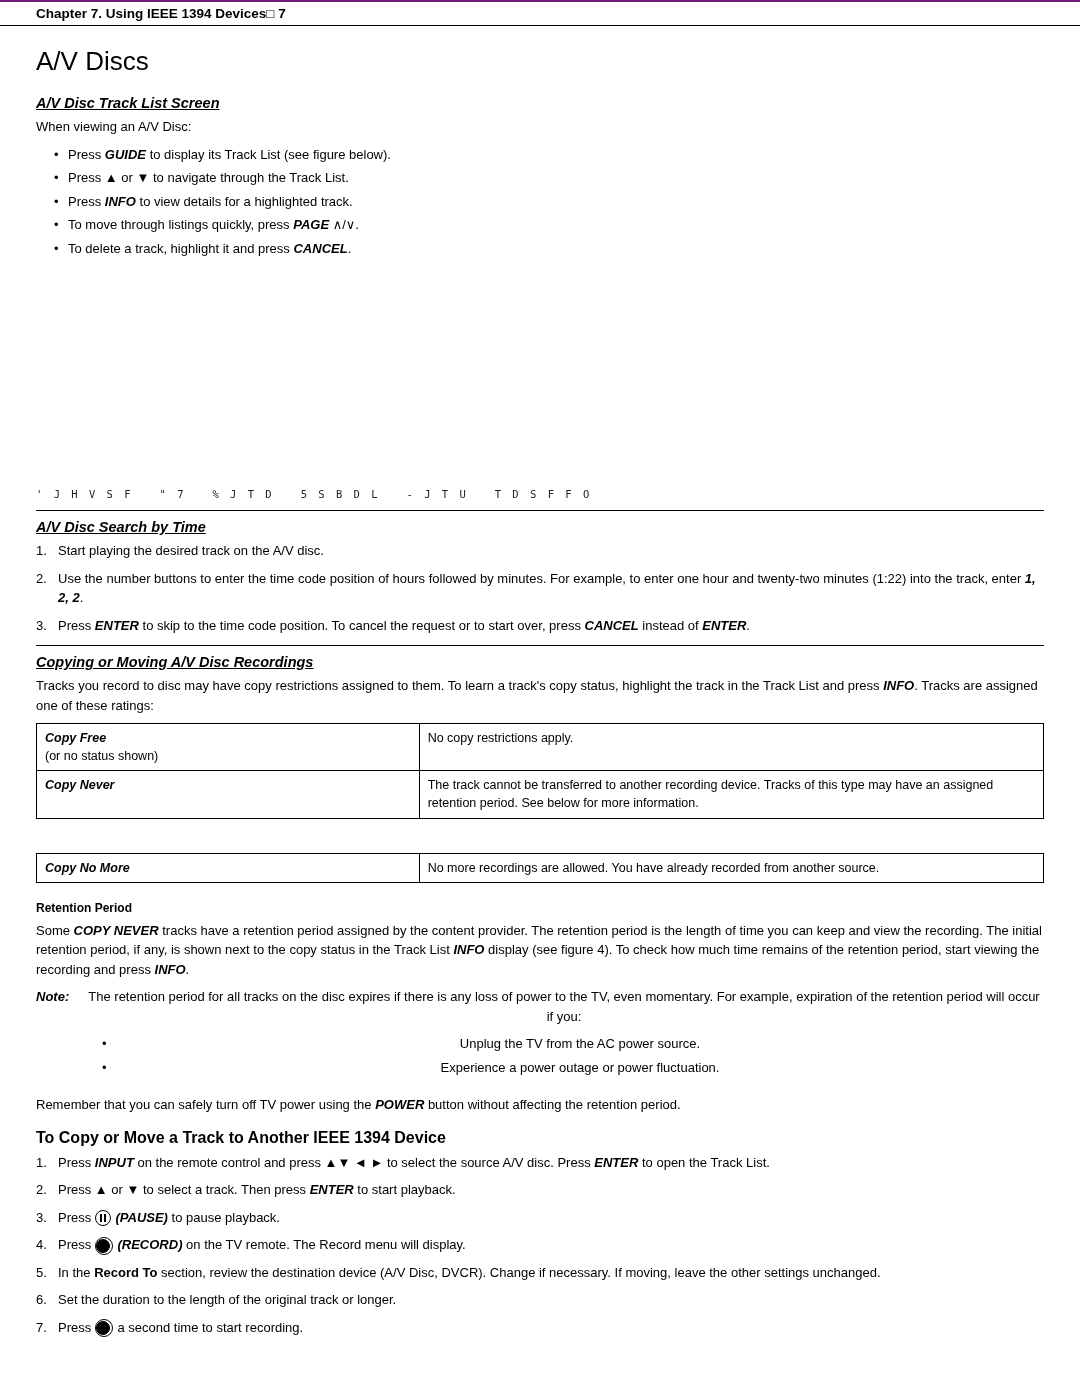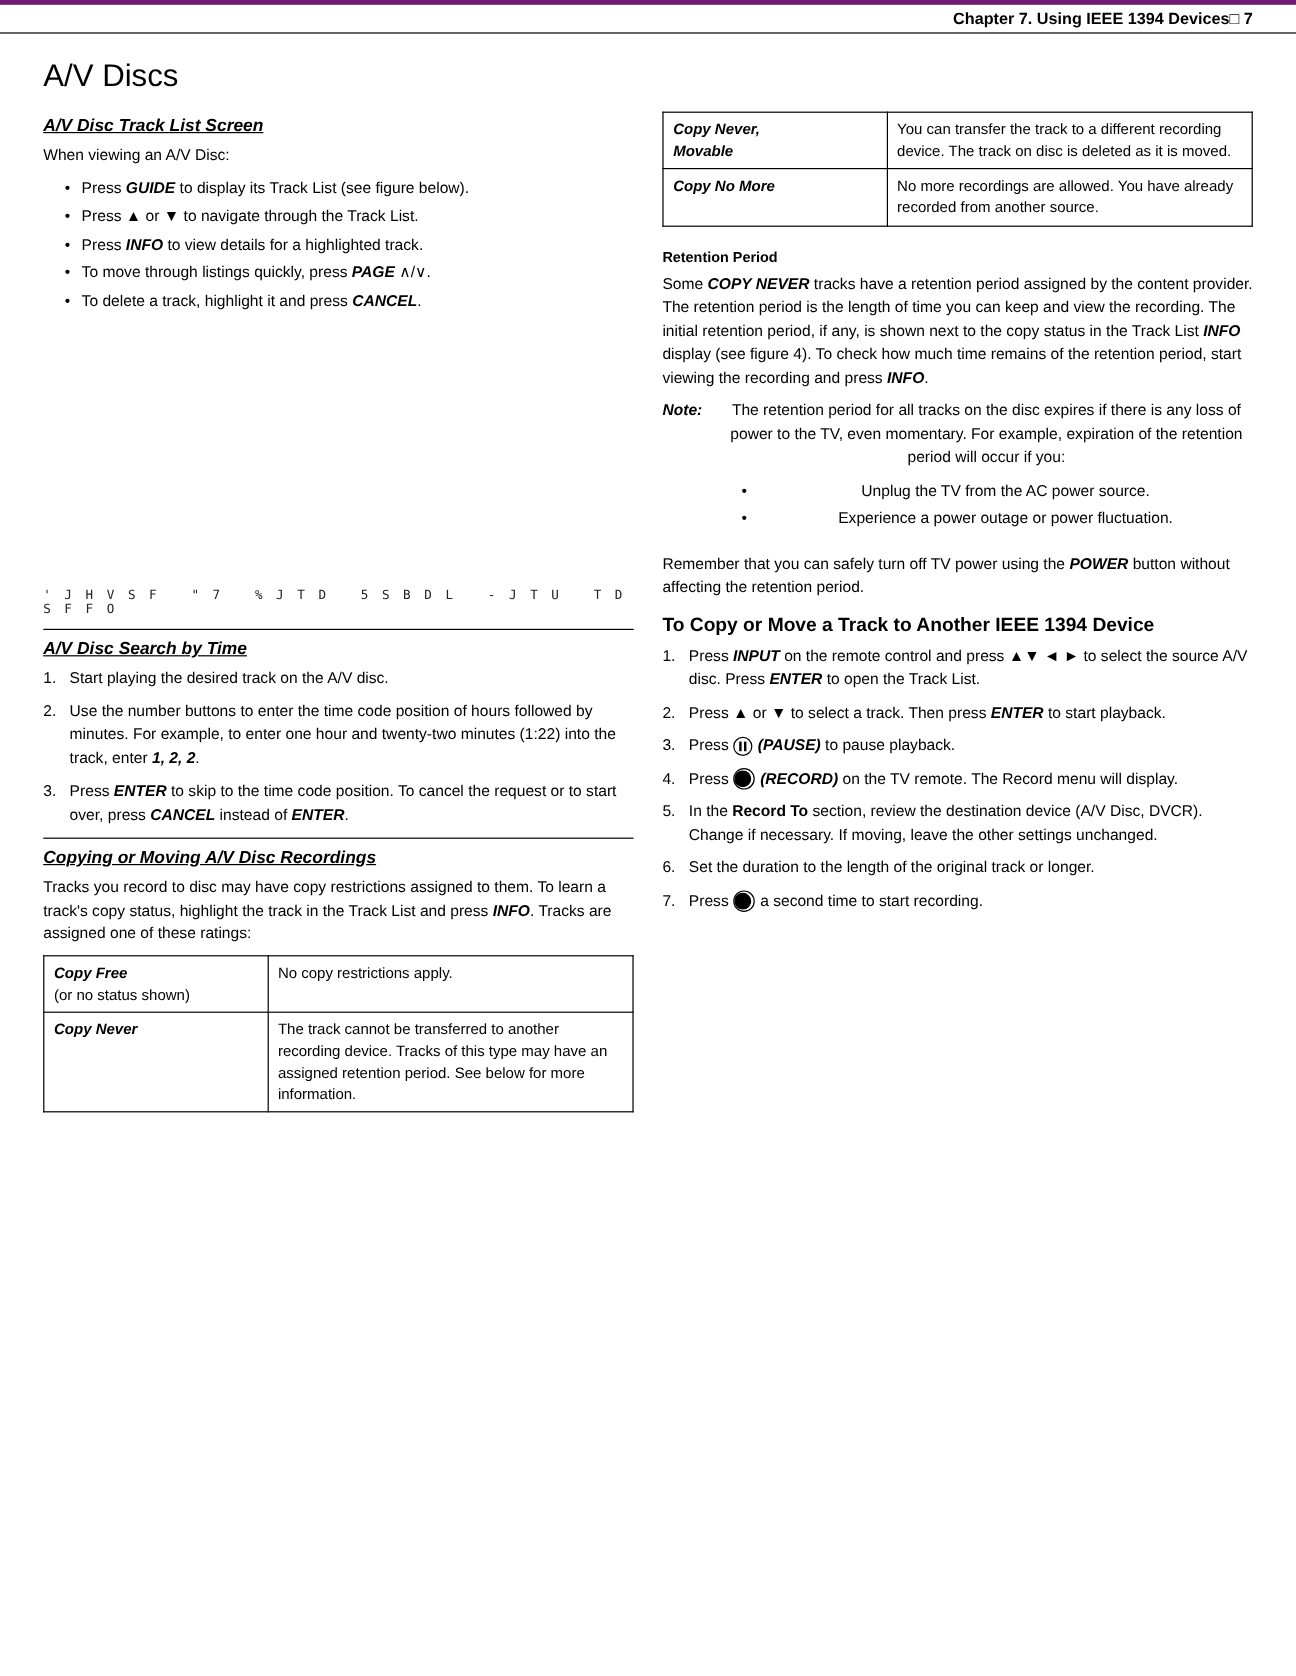--- a/index.html
+++ b/index.html
@@ -12,24 +12,24 @@
       min-height: 1397px;
     }
     .page {
       padding: 0;
       width: 1080px;
       min-height: 1397px;
       position: relative;
     }
     
     .page-header {
-      border-top: 4px solid #701a75;
+      border-top: 2px solid #701a75;
       border-bottom: 1px solid #000;
       display: flex;
-      justify-content: flex-end;
+      justify-content: flex-start;
       align-items: center;
       padding: 4px 36px;
       margin-bottom: 0;
     }
     .header-title {
       font-size: 13.5px;
       font-weight: bold;
     }
     .header-page {
       font-size: 13.5px;
@@ -38,20 +38,21 @@
     
     .content {
       padding: 20px 36px 20px 36px;
       display: flex;
       flex-direction: column;
     }
     
     .two-col {
       display: flex;
       gap: 24px;
+      flex-direction: column;
     }
     .col-left {
       flex: 1;
       min-width: 0;
     }
     .col-right {
       flex: 1;
       min-width: 0;
     }
     
@@ -293,24 +294,20 @@
           </tbody>
             </table>
         </div>
 
       </div>
 
       <div class="col-right">
 
         <table class="copy-table" style="margin-top:0; margin-bottom:18px;">
           <tbody>
-              <tr>
-            <td><span class="bi">Copy Never,<br>Movable</span></td>
-            <td>You can transfer the track to a different recording device.  The track on disc is deleted as it is moved.</td>
-          </tr>
           <tr>
             <td><span class="bi">Copy No More</span></td>
             <td>No more recordings are allowed.  You have already recorded from another source.</td>
           </tr>
         </tbody>
           </table>
 
         <div>
           <div class="section-heading-bold" style="font-size:12px; margin-top:0;">Retention Period</div>
           <p>Some <span class="bi">COPY NEVER</span> tracks have a retention period assigned by the content provider.  The retention period is the length of time you can keep and view the recording.  The initial retention period, if any, is shown next to the copy status in the Track List <span class="bi">INFO</span> display (see figure 4). To check how much time remains of the retention period, start viewing the recording and press <span class="bi">INFO</span>.</p>

